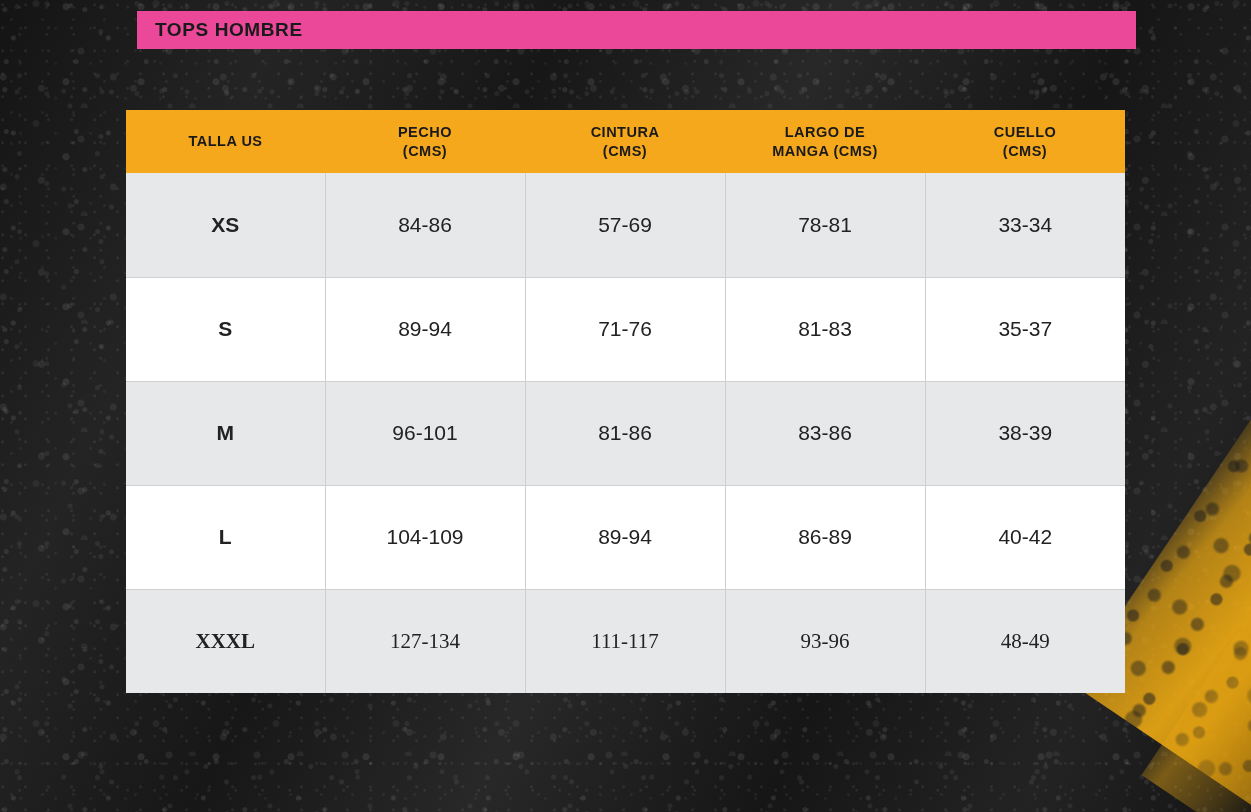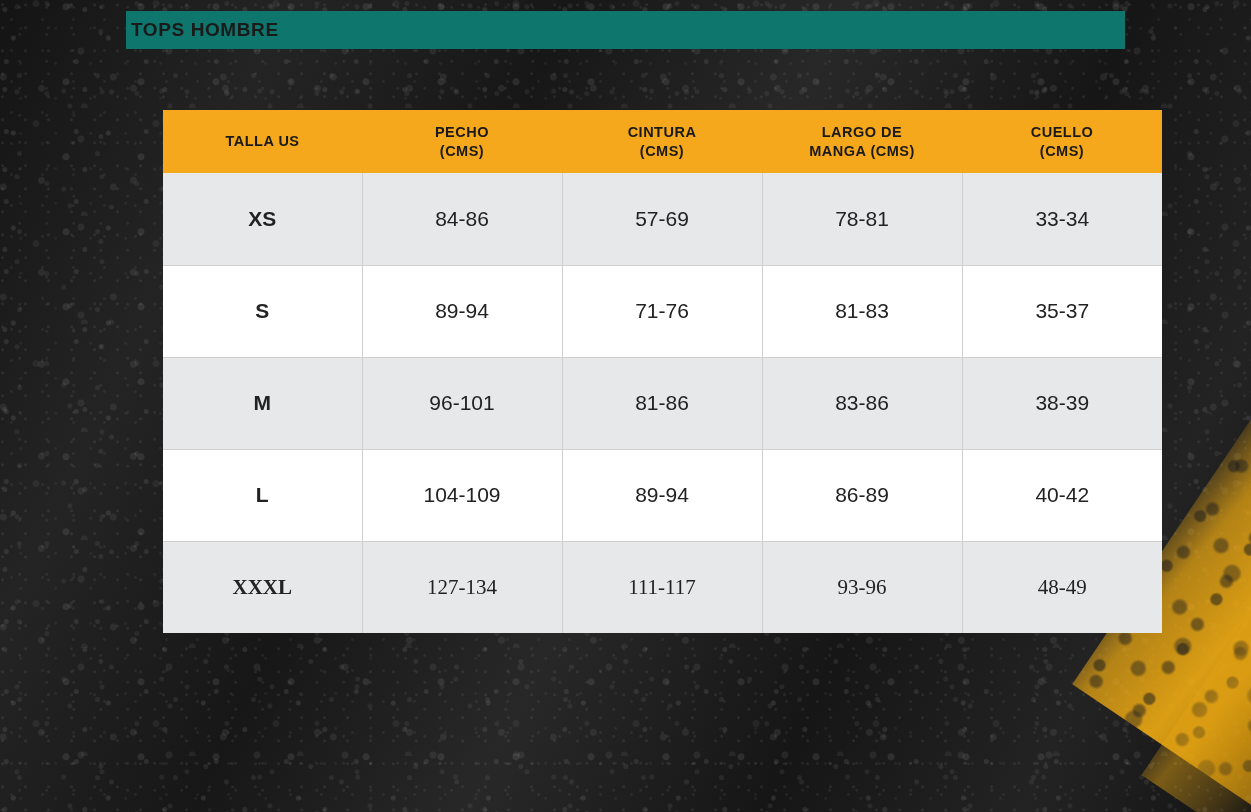--- a/index.html
+++ b/index.html
@@ -108,62 +108,61 @@
   }
 
   
   #content {
     position: absolute;
     inset: 0;
   }
 
   .title-bar {
     position: absolute;
-    left: 126px;
+    left: 137px;
     top: 11px;
     width: 999px;
     height: 38px;
-    background: #0f766e;
+    background: #ec4899;
     display: flex;
     align-items: center;
-    padding-left: 5px;
+    padding-left: 18px;
   }
   .title-bar .title-text {
     font-size: 19px;
     font-weight: bold;
     color: #1a1a1a;
     letter-spacing: 0.6px;
   }
 
   .size-table {
     position: absolute;
     left: 126px;
     top: 110px;
     width: 999px;
     border-collapse: collapse;
     table-layout: fixed;
-    margin-left: 37px;
   }
 
   .size-table thead th {
     background: #F5A81C;
     color: #1a1a1a;
     font-size: 14.5px;
     font-weight: bold;
     letter-spacing: 0.5px;
     height: 63px;
     text-align: center;
     vertical-align: middle;
     line-height: 1.25;
     border: none;
     padding: 0 4px;
   }
 
   .size-table tbody td {
-    height: 92px;
+    height: 104px;
     text-align: center;
     vertical-align: middle;
     font-size: 21px;
     color: #222222;
     border-right: 1px solid #cfcfcf;
     border-bottom: 1px solid #cfcfcf;
     font-weight: normal;
   }
   .size-table tbody td:last-child { border-right: none; }
   .size-table tbody tr:last-child td { border-bottom: none; font-family: Liberation Serif, serif; }

